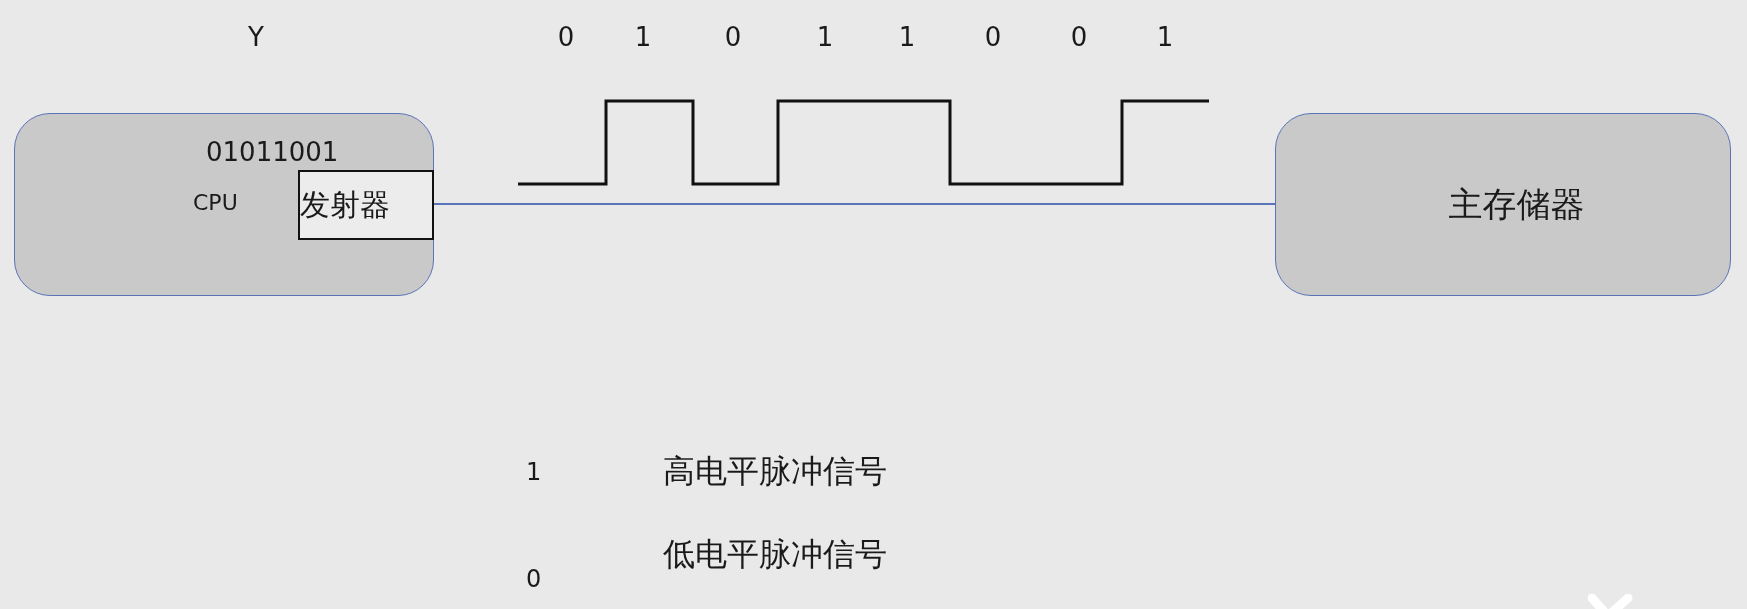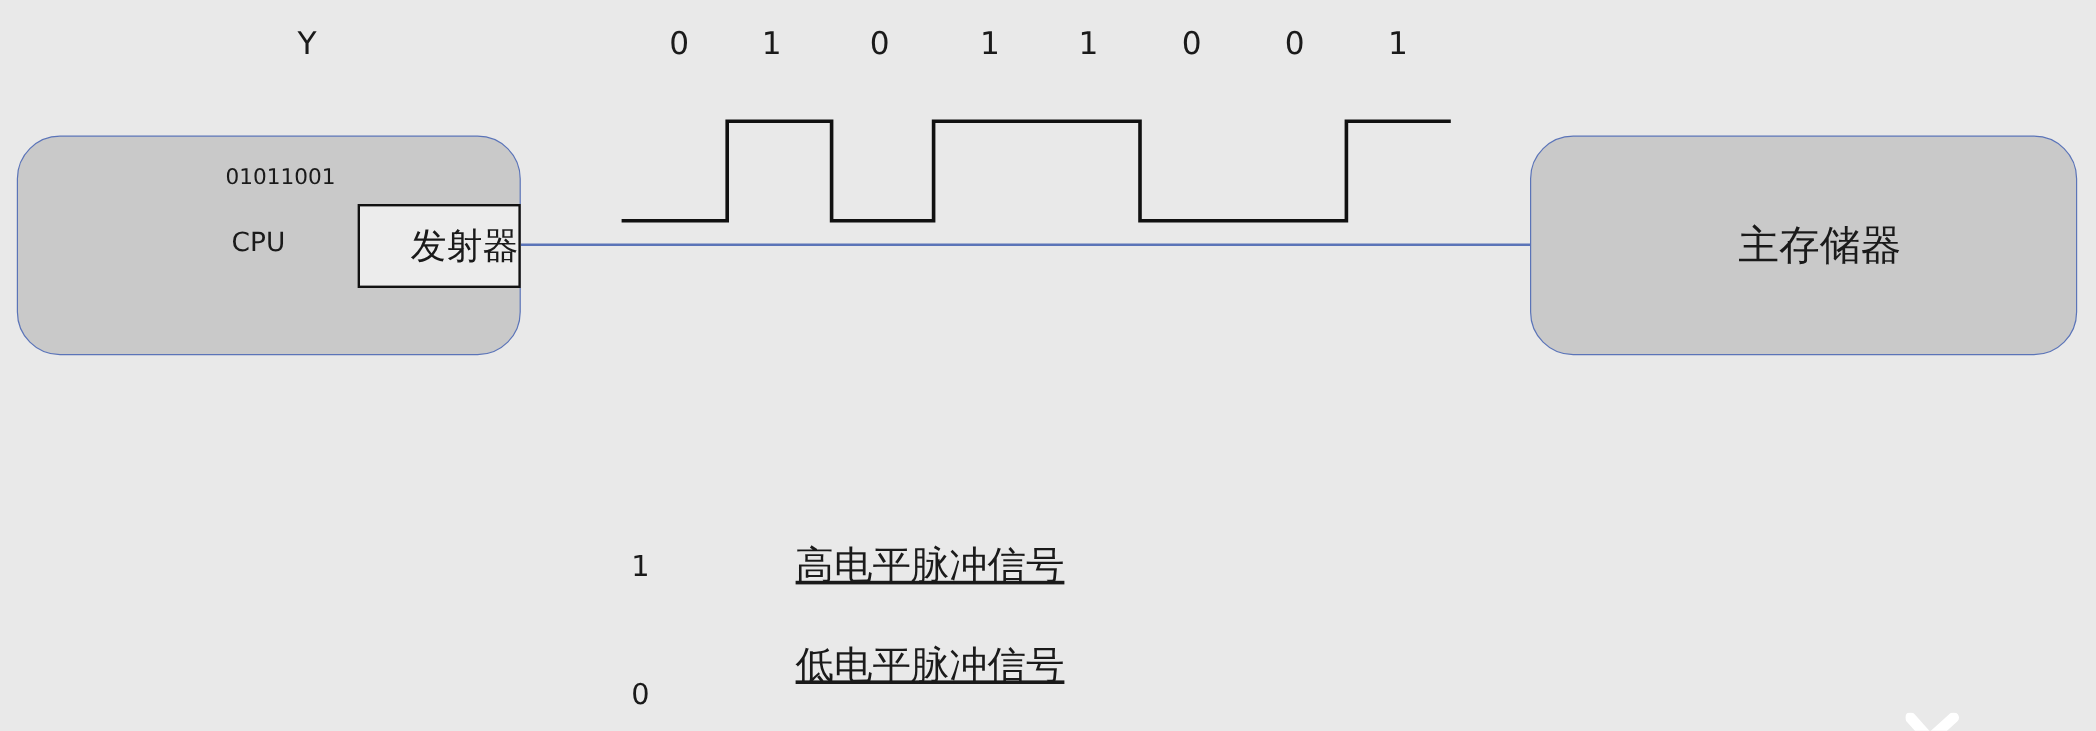--- a/index.html
+++ b/index.html
@@ -7,25 +7,25 @@
       width:1747px; height:609px; background:#e9e9e9; position:relative; overflow:hidden;
       font-family:"DejaVu Sans","Liberation Sans",sans-serif; color:#1a1a1a;
     }
     .box {
       position:absolute; background:#c9c9c9; border:1.5px solid #5b74b8; border-radius:36px; box-sizing:border-box;padding-left:27px;
     }
     .txt { position:absolute; white-space:nowrap; line-height:1; }
     .bit { font-size:26px; transform:translateX(-50%); }
     .emitter {
       position:absolute; background:#ececec; border:2px solid #111; box-sizing:border-box;
-      display:flex; align-items:center; justify-content:flex-end; font-size:30px;
+      display:flex; align-items:center; justify-content:flex-start; font-size:30px;
     }
     svg.wave { position:absolute; left:0; top:0; }
     .legend-num { font-size:24px; }
-    .legend-txt { font-size:32px;text-decoration:underline; }
+    .legend-txt { font-size:32px; }
     .watermark {
       position:absolute; left:1588px; top:594px; width:46px; height:30px;
     }
   </style>
 </head>
 <body>
 
 <div class="txt" style="left:248px;top:24px;font-size:26px;">Y</div>
 
 <div class="txt bit" style="left:566px;top:24px;">0</div>
@@ -36,21 +36,21 @@
 <div class="txt bit" style="left:993px;top:24px;">0</div>
 <div class="txt bit" style="left:1079px;top:24px;">0</div>
 <div class="txt bit" style="left:1165px;top:24px;">1</div>
 
 <svg class="wave" width="1747" height="609">
   <line x1="432" y1="204" x2="1276" y2="204" stroke="#5b74b8" stroke-width="2"></line>
   <polyline fill="none" stroke="#111" stroke-width="3" points="518,184 606,184 606,101 693,101 693,184 778,184 778,101 950,101 950,184 1122,184 1122,101 1209,101"></polyline>
 </svg>
 
 <div class="box" style="left:14px;top:113px;width:420px;height:183px;"></div>
-<div class="txt" style="left:188px;top:139px;font-size:18px;">01011001</div>
+<div class="txt" style="left:206px;top:139px;font-size:26px;">01011001</div>
 <div class="txt" style="left:193px;top:192px;font-size:22px;">CPU</div>
 <div class="emitter" style="left:298px;top:170px;width:136px;height:70px;">
   <span>发射器</span>
 </div>
 
 <div class="box" style="left:1275px;top:113px;width:456px;height:183px;display:flex;align-items:center;justify-content:center;">
   <span style="font-size:34px;">主存储器</span>
 </div>
 
 <div class="txt legend-num" style="left:526px;top:460px;">1</div>

